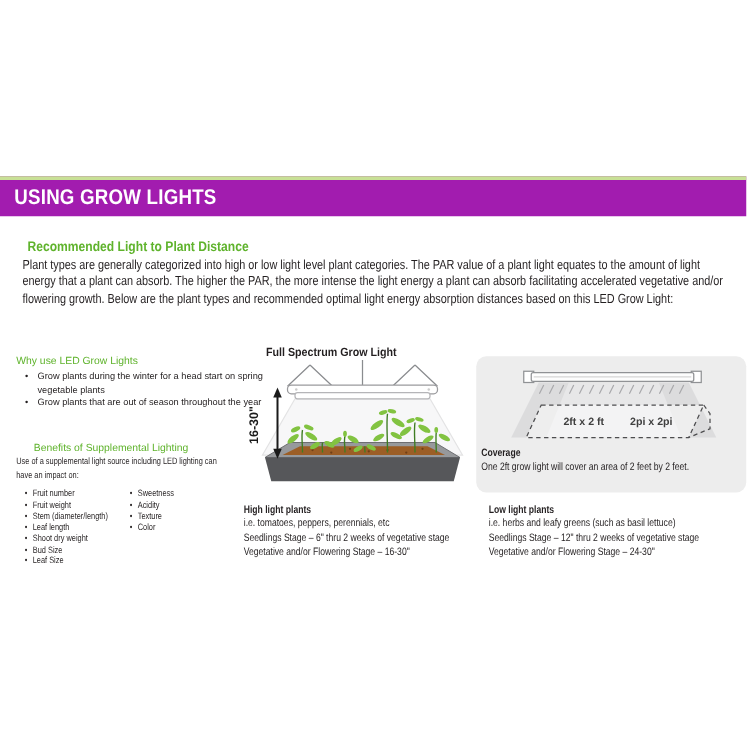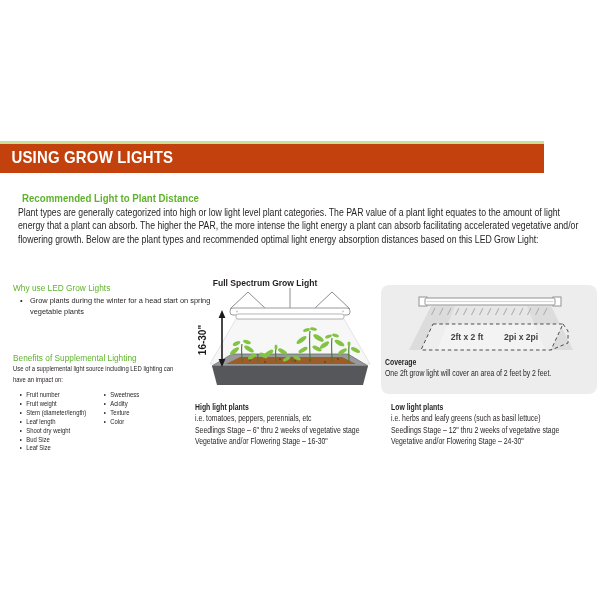--- a/index.html
+++ b/index.html
@@ -1,37 +1,37 @@
 <!DOCTYPE html>
 <html><head>
 <meta charset="utf-8">
 <style>
   html,body{margin:0;padding:0;background:#fff;}
   .canvas{position:relative;width:600px;height:600px;background:#ffffff;overflow:hidden;
           font-family:"Liberation Sans",sans-serif;color:#231f20;}
   .abs{position:absolute;}
   
-  .band{left:0;top:141px;width:544px;height:29px;background:#c2410c;border-top:3px solid #c8e096;}
+  .band{left:0;top:141px;width:597px;height:29px;background:#a21caf;border-top:3px solid #c8e096;}
   .band-title{color:#ffffff;font-weight:bold;font-size:17px;letter-spacing:.2px;
               padding:4px 0 0 13px;transform:scaleX(.88);transform-origin:0 0;white-space:nowrap;}
   
   .intro-heading{left:22px;top:192px;color:#5fb32c;font-weight:bold;font-size:11px;
                  transform:scaleX(.88);transform-origin:0 0;white-space:nowrap;}
   .intro-body{left:18px;top:206px;width:688px;font-size:10.6px;line-height:13.3px;
               transform:scaleX(.82);transform-origin:0 0;}
   
   .cx{transform:scaleX(.8);transform-origin:0 0;}
   .green-h{color:#5fb32c;font-weight:normal;}
   
   .why-heading{left:13px;top:283px;font-size:8.3px;white-space:nowrap;}
   ul.plain{list-style:none;margin:0;padding:0;}
   .why-list{left:19px;top:296px;width:210px;font-size:7.4px;line-height:10.5px;}
   .why-list li{position:relative;padding-left:11px;}
   .why-list li::before,.impact li::before{content:"\2022";position:absolute;left:1px;}
-  .benefits-heading{left:13px;top:353px;font-size:8.3px;white-space:nowrap;}
+  .benefits-heading{left:27px;top:353px;font-size:8.3px;white-space:nowrap;}
   .benefits-intro{left:13px;top:364px;width:215px;font-size:7.4px;line-height:10.5px;}
   .impact{font-size:7.4px;line-height:8.9px;width:140px;}
   .impact li{position:relative;padding-left:9px;}
   .impact-col1{left:19px;top:391px;}
   .impact-col2{left:103px;top:391px;}
   
   .center-title{left:180px;top:277px;width:170px;text-align:center;font-weight:bold;font-size:9.5px;
                 transform:scaleX(.9);transform-origin:50% 0;white-space:nowrap;}
   .center-illo{left:190px;top:288px;}
   .plant-block{font-size:8.6px;line-height:11.4px;width:245px;}
@@ -52,20 +52,21 @@
   <div class="abs band">
     <div class="band-title">USING GROW LIGHTS</div>
   </div>
 
   <div class="abs intro-heading">Recommended Light to Plant Distance</div>
   <div class="abs intro-body">Plant types are generally categorized into high or low light level plant categories. The PAR value of a plant light equates to the amount of light energy that a plant can absorb.  The higher the PAR, the more intense the light energy a plant can absorb facilitating accelerated vegetative and/or flowering growth. Below are the plant types and recommended optimal light energy absorption distances based on this LED Grow Light:</div>
 
   <div class="abs why-heading green-h">Why use LED Grow Lights</div>
   <ul class="abs plain why-list">
     <li>Grow plants during the winter for a head start on spring vegetable plants</li>
+    <li>Grow plants that are out of season throughout the year</li>
   </ul>
 
   <div class="abs benefits-heading green-h">Benefits of Supplemental Lighting</div>
   <div class="abs benefits-intro cx">Use of a supplemental light source including LED lighting can have an impact on:</div>
   <ul class="abs plain impact impact-col1 cx">
     <li>Fruit number</li>
     <li>Fruit weight</li>
     <li>Stem (diameter/length)</li>
     <li>Leaf length</li>
     <li>Shoot dry weight</li>

